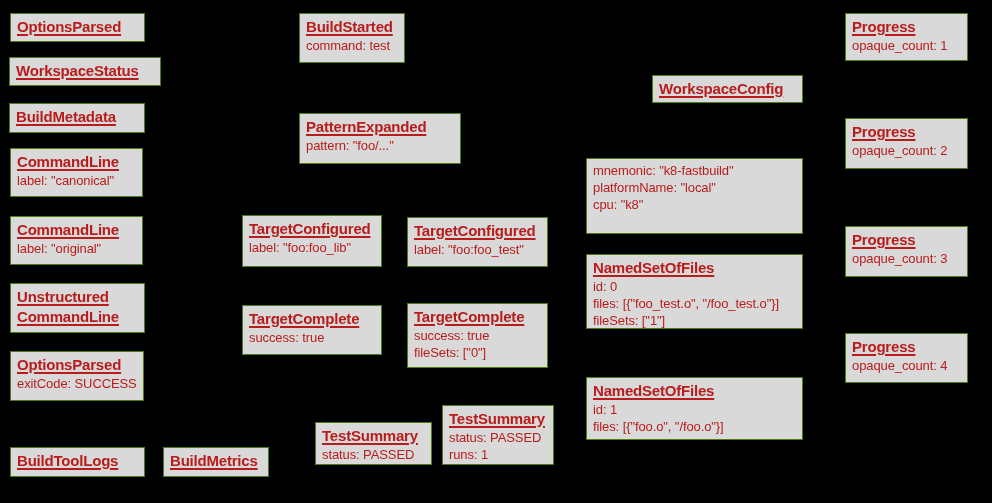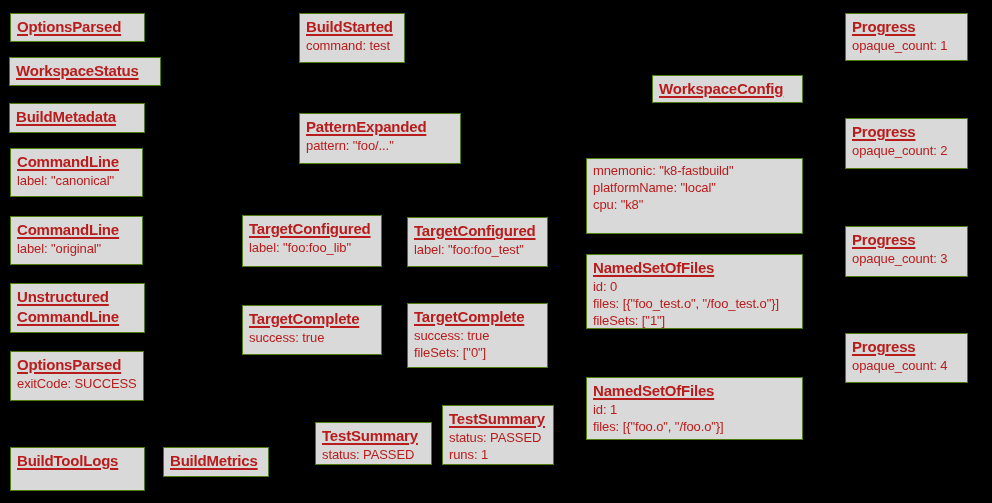--- a/index.html
+++ b/index.html
@@ -70,21 +70,21 @@
 
   <div class="box" style="left:10px; top:283px; width:135px; height:50px;">
     <div class="box-title">Unstructured CommandLine</div>
   </div>
 
   <div class="box" style="left:10px; top:351px; width:134px; height:50px;">
     <div class="box-title nowrap">OptionsParsed</div>
     <div class="box-line">exitCode: SUCCESS</div>
   </div>
 
-  <div class="box" style="left:10px; top:447px; width:135px; height:44px;">
+  <div class="box" style="left:10px; top:447px; width:135px; height:30px;">
     <div class="box-title nowrap">BuildToolLogs</div>
   </div>
 
   <div class="box" style="left:163px; top:447px; width:106px; height:30px;">
     <div class="box-title nowrap">BuildMetrics</div>
   </div>
 
   <div class="box" style="left:299px; top:13px; width:106px; height:50px;">
     <div class="box-title nowrap">BuildStarted</div>
     <div class="box-line">command: test</div>

